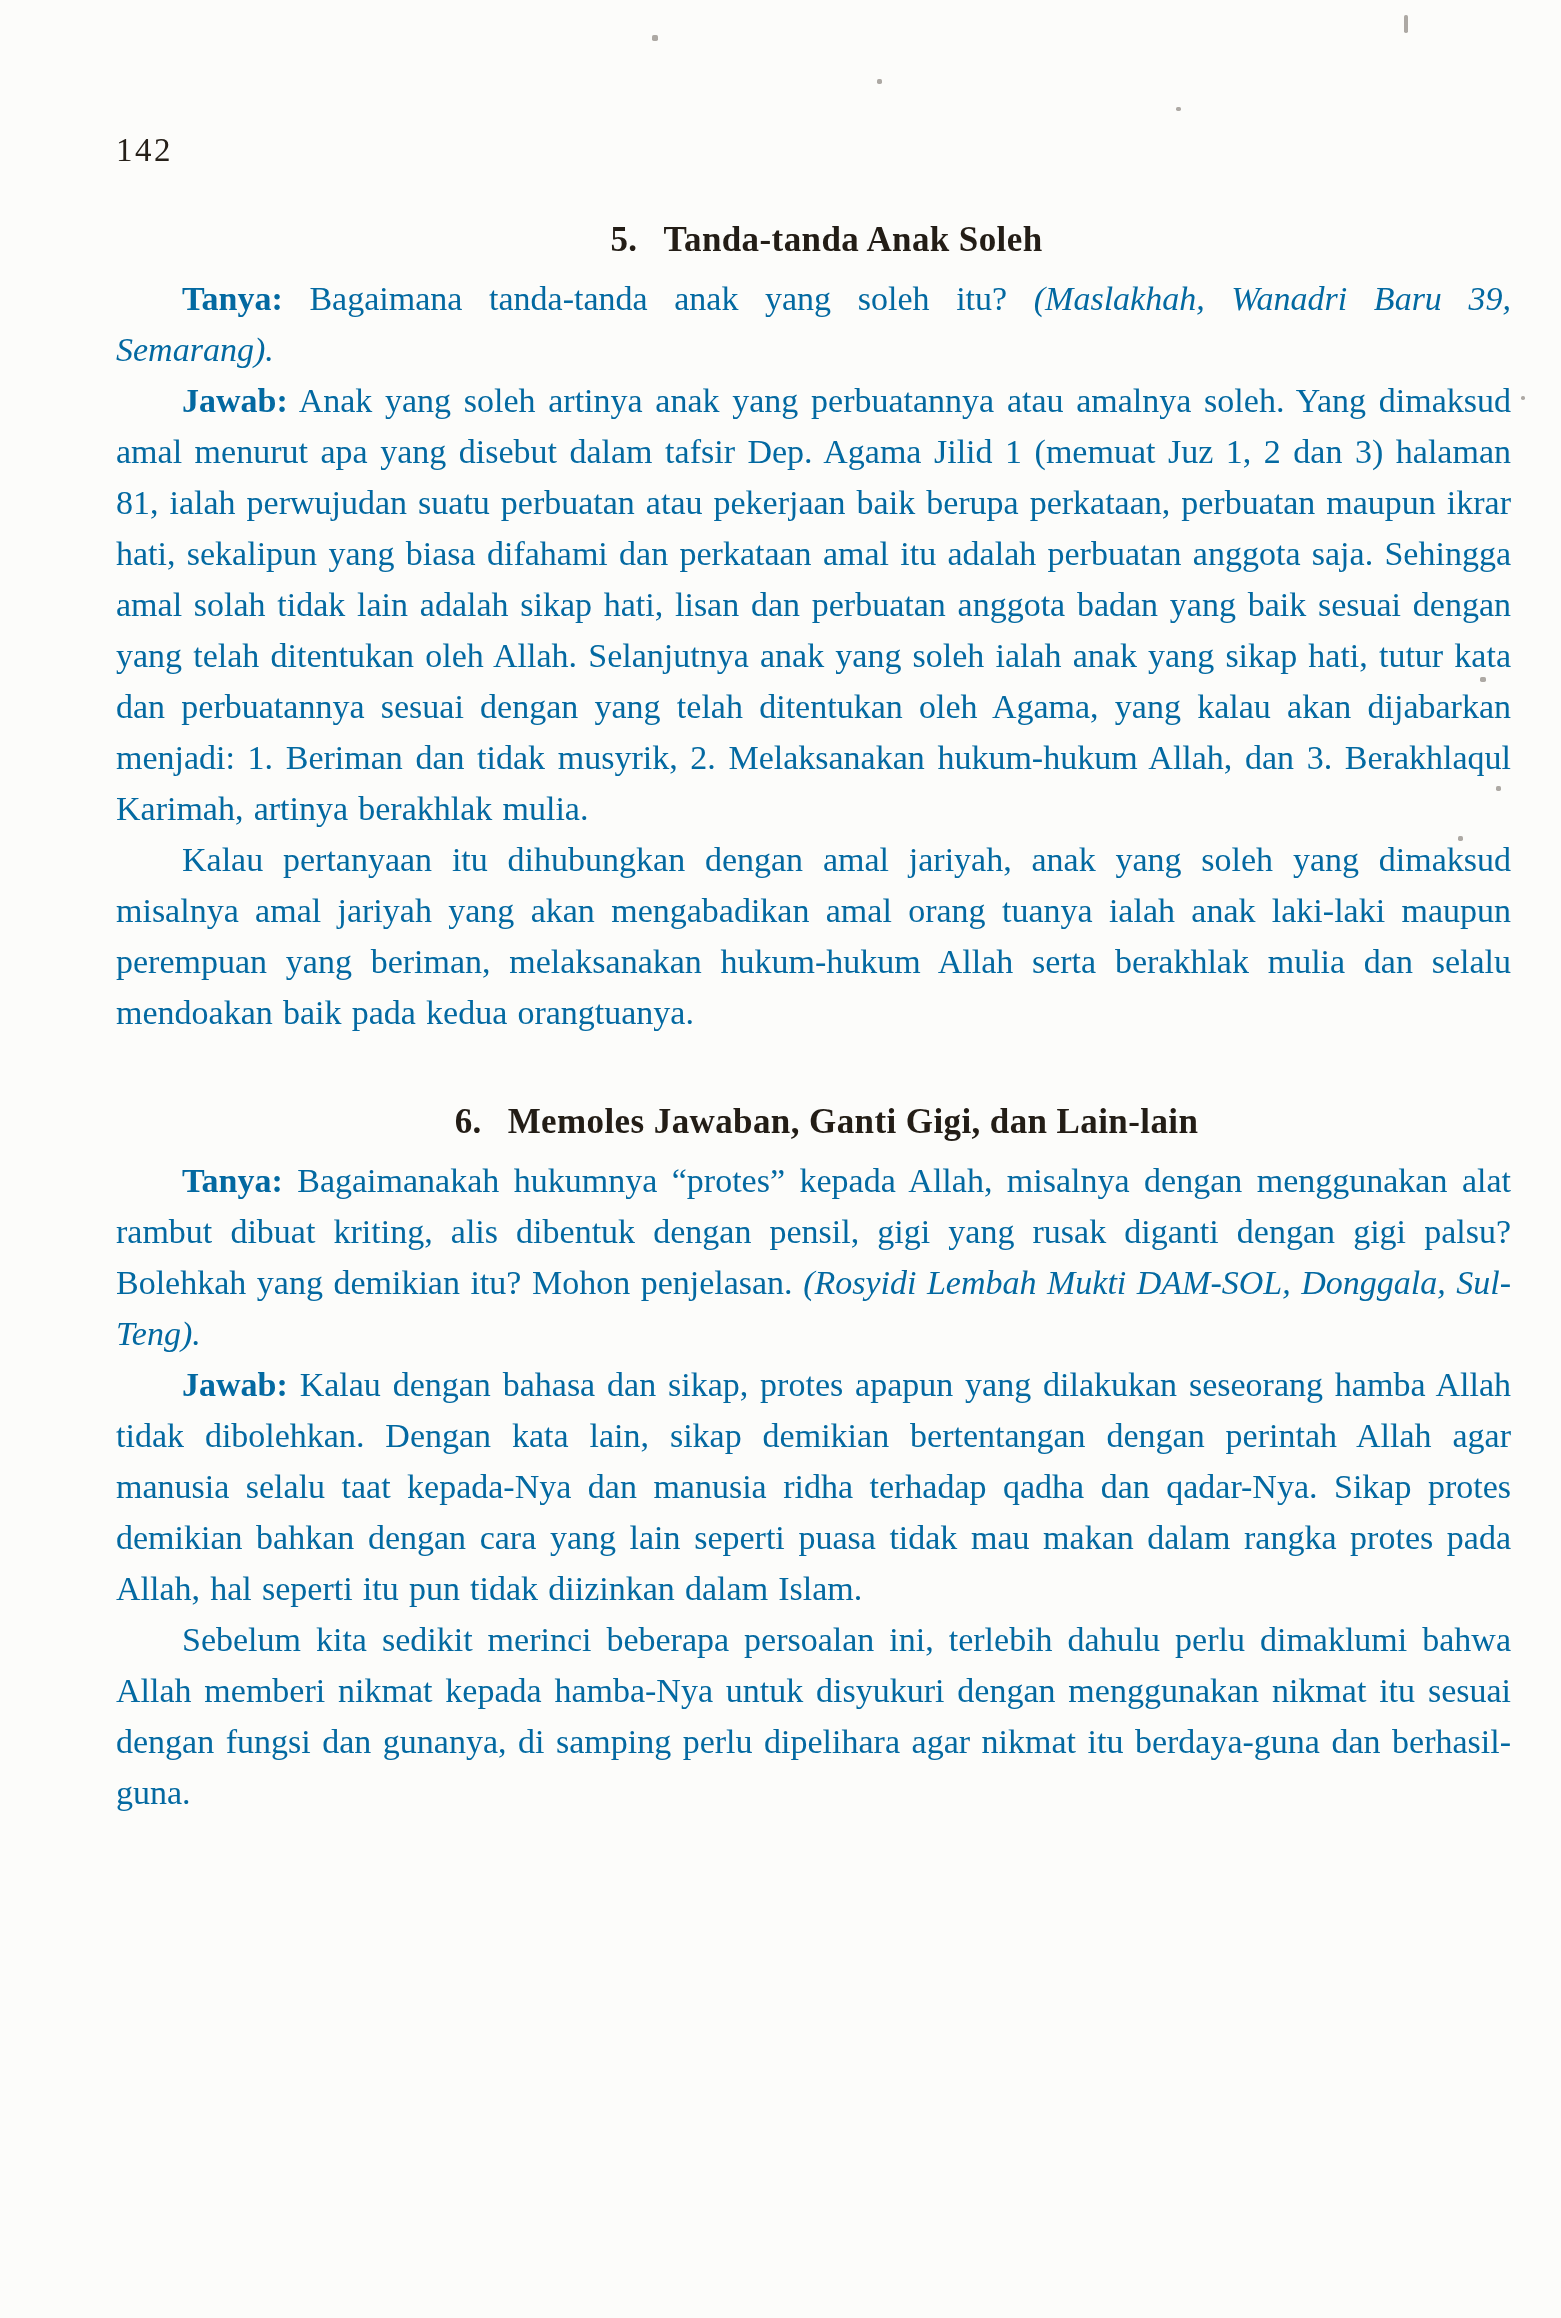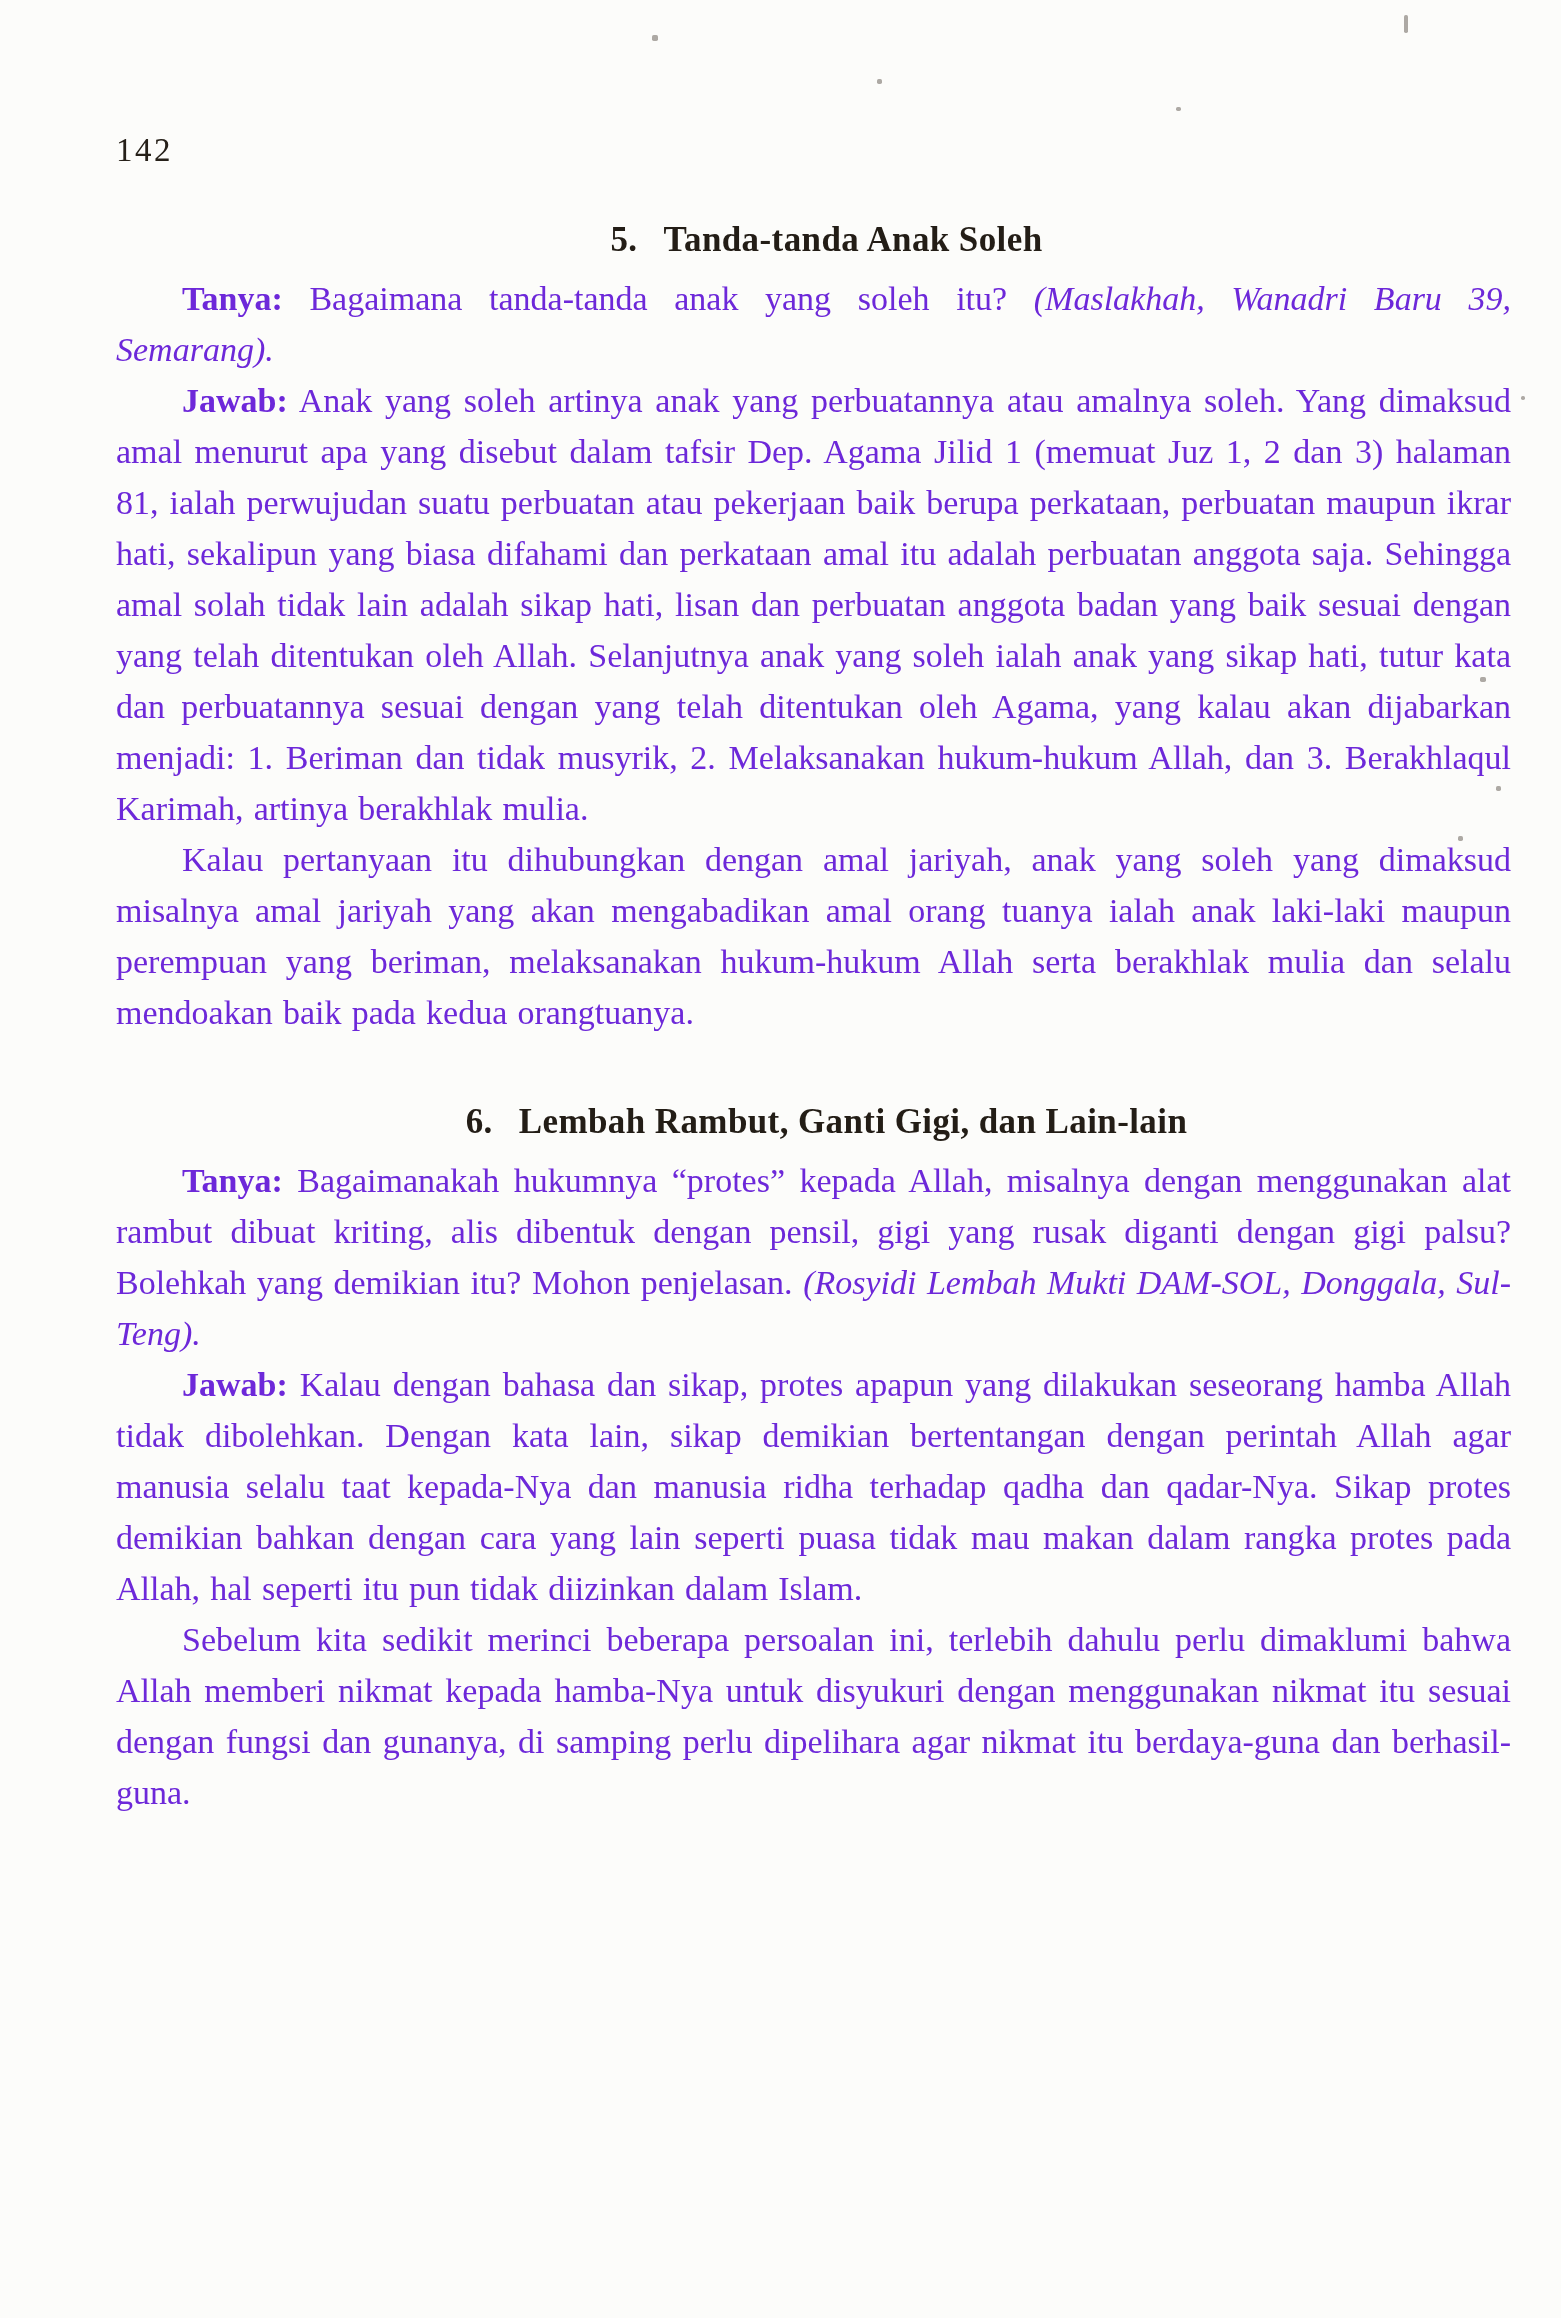--- a/index.html
+++ b/index.html
@@ -34,21 +34,21 @@
   }
   .section-heading.gap { margin-top: 64px; }
   .sec-num { display: inline-block; width: 79px; }
   .para {
     margin: 0;
     font-size: 34px;
     line-height: 1.5;
     text-align: justify;
     text-indent: 66px;
     word-spacing: 1.7px;
-    color: #6d28d9;
+    color: #0369a1;
   }
   .b { font-weight: bold; }
   .i { font-style: italic; }
   
   .speck {
     position: absolute;
     background: #6b655d;
     border-radius: 1.7px;
     opacity: 0.55;
   }
@@ -56,21 +56,21 @@
 </head>
 <body>
 
 <div class="page">
   <div class="page-number">142</div>
   <div id="content">
       <div class="section-heading"><span class="sec-num">5.</span><span>Tanda-tanda Anak Soleh</span></div>
       <p class="para"><span class="b">Tanya:</span><span> Bagaimana tanda-tanda anak yang soleh itu? </span><span class="i">(Maslakhah, Wanadri Baru 39, Semarang).</span></p>
       <p class="para"><span class="b">Jawab:</span><span> Anak yang soleh artinya anak yang perbuatannya atau amalnya soleh. Yang dimaksud amal menurut apa yang disebut dalam tafsir Dep. Agama Jilid 1 (memuat Juz 1, 2 dan 3) halaman 81, ialah perwujudan suatu perbuatan atau pekerjaan baik berupa perkataan, perbuatan maupun ikrar hati, sekalipun yang biasa difahami dan perkataan amal itu adalah perbuatan anggota saja. Sehingga amal solah tidak lain adalah sikap hati, lisan dan perbuatan anggota badan yang baik sesuai dengan yang telah ditentukan oleh Allah. Selanjutnya anak yang soleh ialah anak yang sikap hati, tutur kata dan perbuatannya sesuai dengan yang telah ditentukan oleh Agama, yang kalau akan dijabarkan menjadi: 1. Beriman dan tidak musyrik, 2. Melaksanakan hukum-hukum Allah, dan 3. Berakhlaqul Karimah, artinya berakhlak mulia.</span></p>
       <p class="para"><span>Kalau pertanyaan itu dihubungkan dengan amal jariyah, anak yang soleh yang dimaksud misalnya amal jariyah yang akan mengabadikan amal orang tuanya ialah anak laki-laki maupun perempuan yang beriman, melaksanakan hukum-hukum Allah serta berakhlak mulia dan selalu mendoakan baik pada kedua orangtuanya.</span></p>
-      <div class="section-heading gap"><span class="sec-num">6.</span><span>Lembah Rambut, Ganti Gigi, dan Lain-lain</span></div>
+      <div class="section-heading gap"><span class="sec-num">6.</span><span>Memoles Jawaban, Ganti Gigi, dan Lain-lain</span></div>
       <p class="para"><span class="b">Tanya:</span><span> Bagaimanakah hukumnya “protes” kepada Allah, misalnya dengan menggunakan alat rambut dibuat kriting, alis dibentuk dengan pensil, gigi yang rusak diganti dengan gigi palsu? Bolehkah yang demikian itu? Mohon penjelasan. </span><span class="i">(Rosyidi Lembah Mukti DAM-SOL, Donggala, Sul-Teng).</span></p>
       <p class="para"><span class="b">Jawab:</span><span> Kalau dengan bahasa dan sikap, protes apapun yang dilakukan seseorang hamba Allah tidak dibolehkan. Dengan kata lain, sikap demikian bertentangan dengan perintah Allah agar manusia selalu taat kepada-Nya dan manusia ridha terhadap qadha dan qadar-Nya. Sikap protes demikian bahkan dengan cara yang lain seperti puasa tidak mau makan dalam rangka protes pada Allah, hal seperti itu pun tidak diizinkan dalam Islam.</span></p>
       <p class="para"><span>Sebelum kita sedikit merinci beberapa persoalan ini, terlebih dahulu perlu dimaklumi bahwa Allah memberi nikmat kepada hamba-Nya untuk disyukuri dengan menggunakan nikmat itu sesuai dengan fungsi dan gunanya, di samping perlu dipelihara agar nikmat itu berdaya-guna dan berhasil-guna.</span></p>
     </div>
 </div>
 
 <div class="speck" style="left:1404px; top:15px; width:4.1px; height:18px;"></div>
 <div class="speck" style="left:652px; top:35px; width:5.8px; height:5.8px;"></div>
 <div class="speck" style="left:877px; top:79px; width:5px; height:5px;"></div>
 <div class="speck" style="left:1176px; top:107px; width:5px; height:4.1px;"></div>

